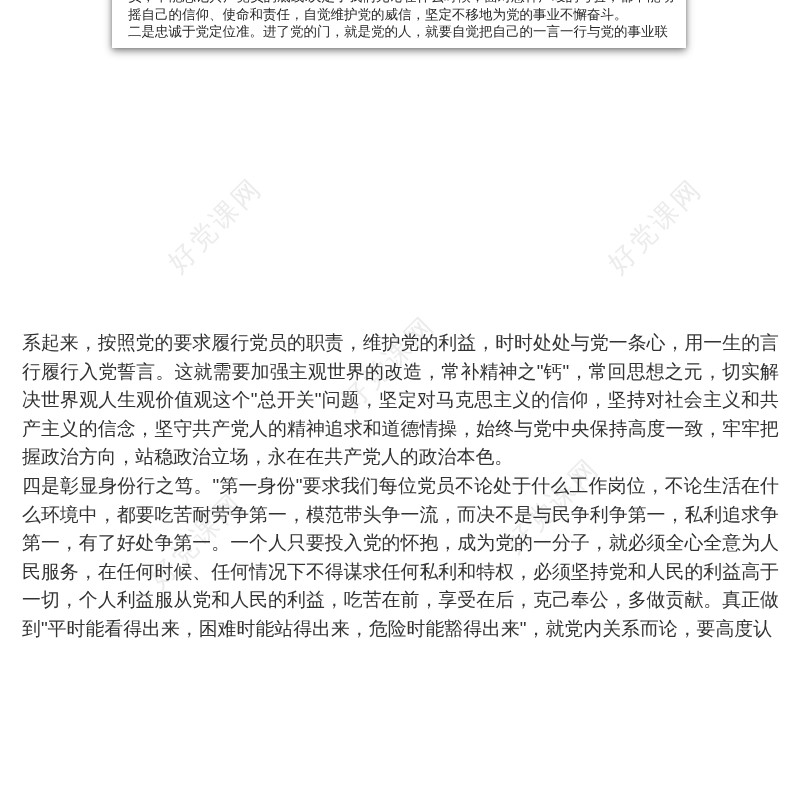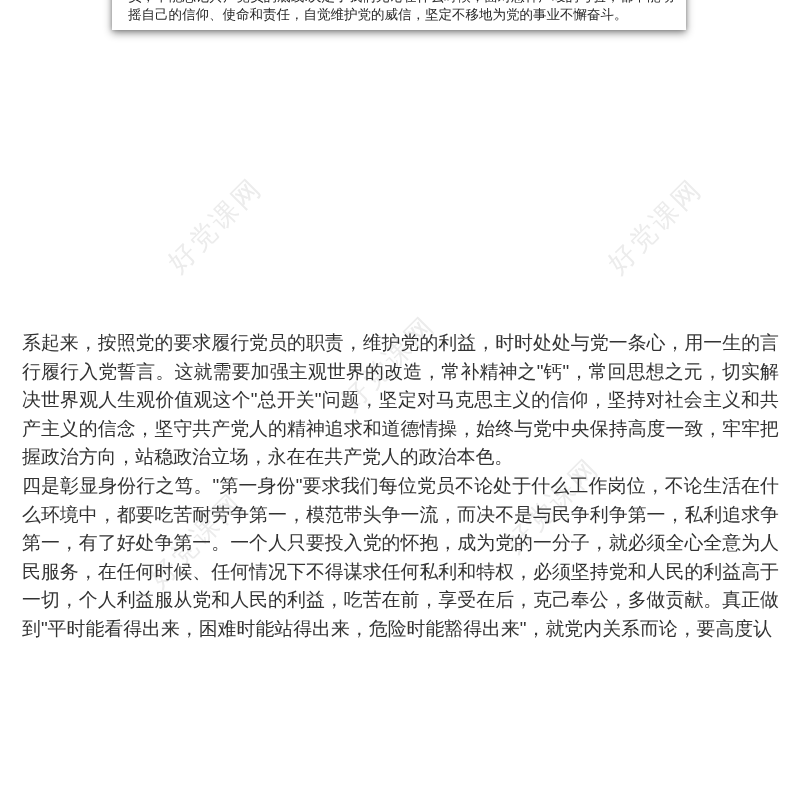--- a/index.html
+++ b/index.html
@@ -73,20 +73,21 @@
 <div class="viewer">
 
   <div class="wm wm1">好党课网</div>
   <div class="wm wm2">好党课网</div>
   <div class="wm wm3">好党课网</div>
   <div class="wm wm4">好党课网</div>
   <div class="wm wm5">好党课网</div>
 
   <div class="preview-page">
     <p>员，不能忘记共产党员的底线.决定了我们无论在什么时候，面对怎样严峻的考验，都不能动摇自己的信仰、使命和责任，自觉维护党的威信，坚定不移地为党的事业不懈奋斗。</p>
+    <p>二是忠诚于党定位准。进了党的门，就是党的人，就要自觉把自己的一言一行与党的事业联</p>
   </div>
 
   <div class="main-text">
     <p>系起来，按照党的要求履行党员的职责，维护党的利益，时时处处与党一条心，用一生的言行履行入党誓言。这就需要加强主观世界的改造，常补精神之"钙"，常回思想之元，切实解决世界观人生观价值观这个"总开关"问题，坚定对马克思主义的信仰，坚持对社会主义和共产主义的信念，坚守共产党人的精神追求和道德情操，始终与党中央保持高度一致，牢牢把握政治方向，站稳政治立场，永在在共产党人的政治本色。</p>
     <p>四是彰显身份行之笃。"第一身份"要求我们每位党员不论处于什么工作岗位，不论生活在什么环境中，都要吃苦耐劳争第一，模范带头争一流，而决不是与民争利争第一，私利追求争第一，有了好处争第一。一个人只要投入党的怀抱，成为党的一分子，就必须全心全意为人民服务，在任何时候、任何情况下不得谋求任何私利和特权，必须坚持党和人民的利益高于一切，个人利益服从党和人民的利益，吃苦在前，享受在后，克己奉公，多做贡献。真正做到"平时能看得出来，困难时能站得出来，危险时能豁得出来"，就党内关系而论，要高度认</p>
   </div>
 
 </div>
 
 </body></html>

